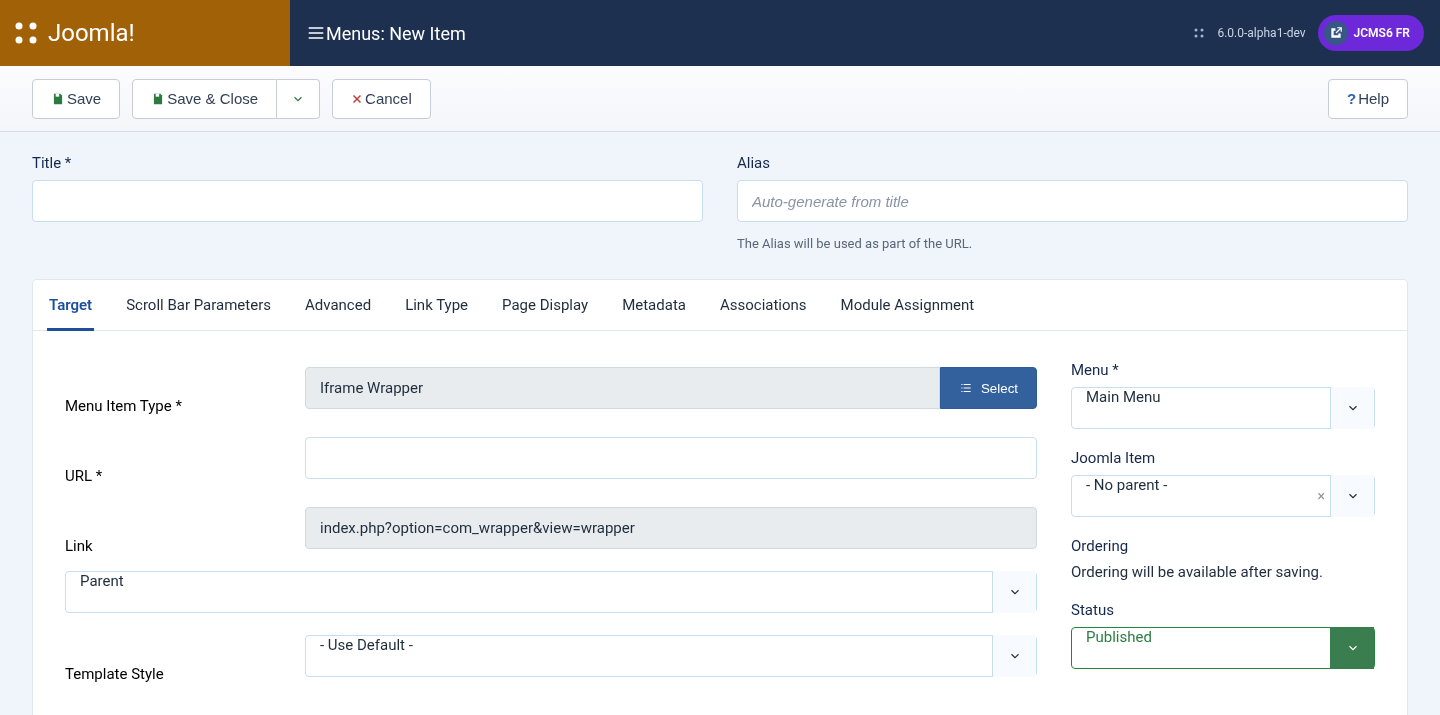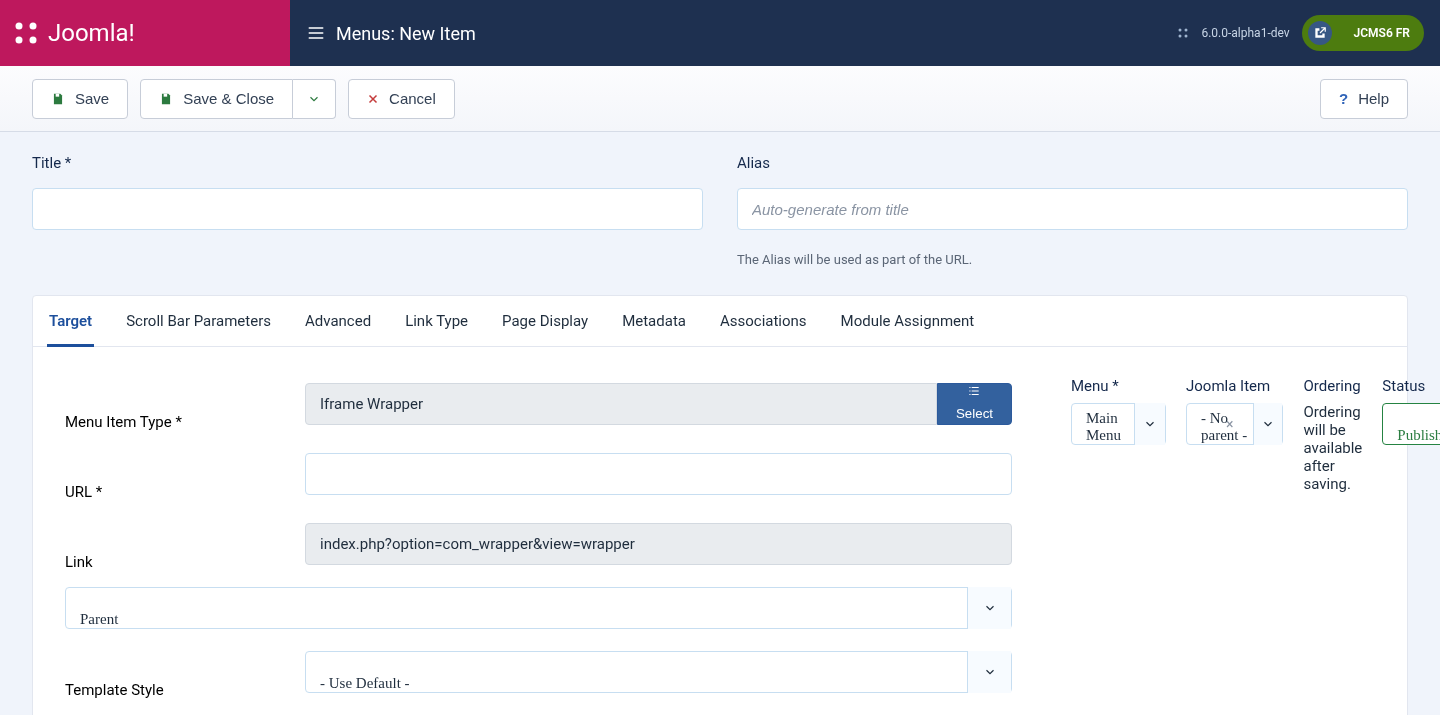--- a/index.html
+++ b/index.html
@@ -19,34 +19,33 @@
   align-items: stretch;
   height: 66px;
   background: #1e3050;
   color: #fff;
 }
 .brand {
   width: 290px;
   display: flex;
   align-items: center;
   padding-left: 12px;
-  background: #be185d;
+  background: #a16207;
   gap: 8px;
 }
 .brand-text {
   font-size: 24px;
   font-weight: 400;
   color: #fff;
 }
 .title-zone {
   flex: 1;
   display: flex;
   align-items: center;
   padding: 0 16px;
-  gap: 10px;
   background: #1e3050;
 }
 .page-title {
   color: #fff;
   font-size: 18px;
   font-weight: 400;
 }
 .right-zone {
   display: flex;
   align-items: center;
@@ -54,22 +53,22 @@
   padding-right: 16px;
   justify-content: center;
 }
 .version-text {
   color: #c8d5e6;
   font-size: 12px;
 }
 .pill {
   display: flex;
   align-items: center;
-  gap: 22px;
-  background: #4d7c0f;
+  gap: 6px;
+  background: #6d28d9;
   border-radius: 18px;
   padding: 6px 14px 6px 6px;
   color: #fff;
   font-size: 12px;
   font-weight: 600;
 }
 .pill .icon-circle {
   width: 24px; height: 24px;
   border-radius: 50%;
   background: #375784;
@@ -82,21 +81,21 @@
   background: linear-gradient(#fcfcfe, #f4f6fa);
   border-bottom: 1px solid #d6dce7;
   display: flex;
   align-items: center;
   padding: 0 32px;
   gap: 12px;
 }
 .btn {
   display: inline-flex;
   align-items: center;
-  gap: 10px;
+  gap: 2px;
   height: 40px;
   padding: 0 18px;
   border: 1px solid #c7cdd8;
   border-radius: 4px;
   background: #fff;
   font-size: 15px;
   color: #334155;
   cursor: pointer;
 }
 .btn.nogap { padding: 0 14px; }
@@ -104,21 +103,21 @@
 .btn-group .btn:first-child { border-top-right-radius:0; border-bottom-right-radius:0; }
 .btn-group .btn:last-child  { border-top-left-radius:0; border-bottom-left-radius:0; border-left:none; }
 .spacer { flex: 1; }
 
 
 .form-head {
   display: flex;
   gap: 34px;
   padding: 22px 32px 28px 32px;
 }
-.field { display:flex; flex-direction:column; gap:16px; }
+.field { display:flex; flex-direction:column; gap:8px; }
 .field.w1 { flex: 1; }
 .field.w2 { flex: 1; }
 .label { color:#15294c; font-size:15px; }
 .input, .select-like, .readonly {
   height: 42px;
   border-radius: 4px;
   border: 1px solid #c7def1;
   background: #fff;
   padding: 0 14px;
   width: 100%;
@@ -170,32 +169,32 @@
 .combo .select-btn {
   display:flex; align-items:center; gap:8px;
   background:#204a87; background:#2d5b9d; background: #2c5a9c;
   border:1px solid #2c5a9c; color:#fff;
   padding: 0 18px; border-radius: 0 4px 4px 0;
 }
 .combo .select-btn { background:#2f5b98; }
 .combo .select-btn { background:#325c95; }
 .combo .select-btn { background:#335e97; }
 .combo .select-btn { background:#335e99; }
-.combo .select-btn { background:#33619e;flex-direction:column; }
 .combo .select-btn { background:#33619e; }
-
-.select-like { display:flex; align-items:flex-end; justify-content:space-between;font-family:Liberation Serif, serif; }
+.combo .select-btn { background:#33619e; }
+
+.select-like { display:flex; align-items:flex-start; justify-content:space-between; }
 .select-like .chev-box {
   width: 44px; height: 42px; margin:-1px -14px -1px 0;
   display:flex;align-items:center;justify-content:center;
   border-left:1px solid #c7def1;
   background:#f7fbff;
 }
 
-.col-aside { width: 304px; display:flex; flex-direction:row; gap: 20px; margin-left: 25px; }
+.col-aside { width: 304px; display:flex; flex-direction:column; gap: 20px; }
 .aside-field .label { margin-bottom:8px; display:block; }
 .select-box { position:relative; }
 .select-box .select-like { border-color:#c7def1; }
 .select-box .chev-box { background:#f7fbff; }
 
 .status-select .select-like { border-color:#258342; color:#2b7d41; }
 .status-select .chev-box { background:#3a7d4e; border-left-color:#3a7d4e; color:#fff; }
 .status-select .chev-box svg path { stroke:#fff; }
 
 .clear-x {

